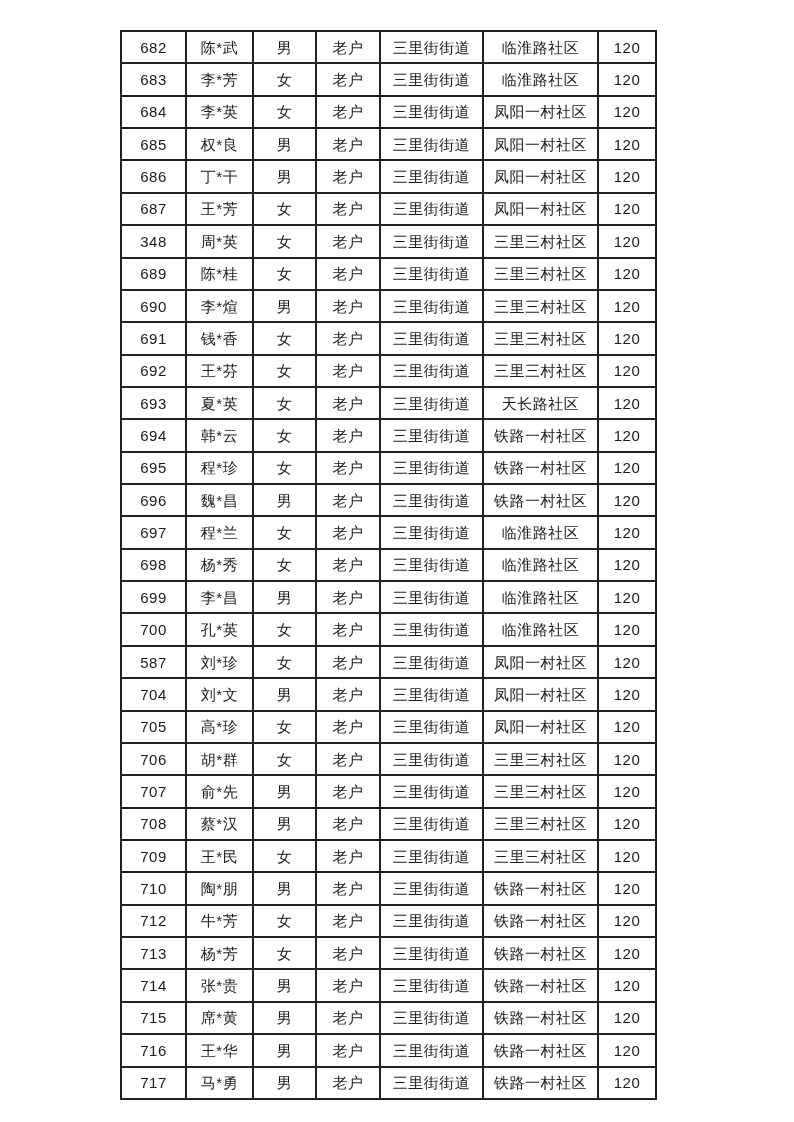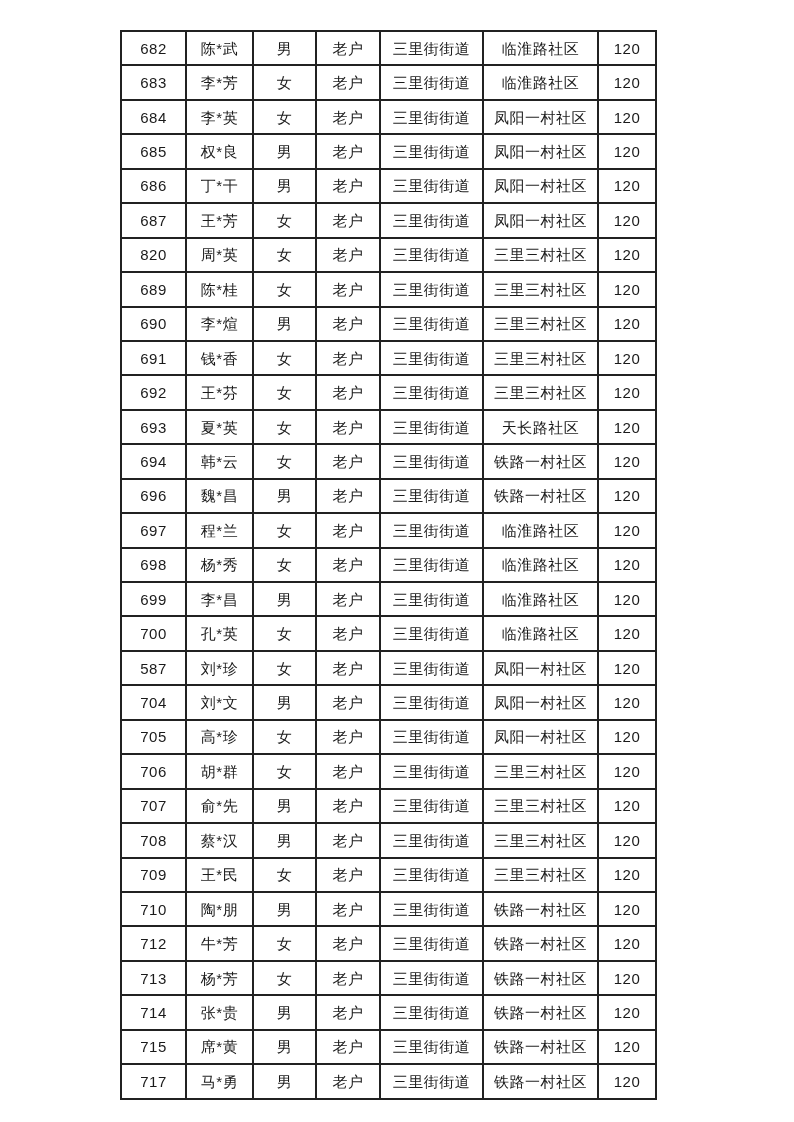--- a/index.html
+++ b/index.html
@@ -111,21 +111,21 @@
         <tr>
           <td>687</td>
           <td>王*芳</td>
           <td>女</td>
           <td>老户</td>
           <td>三里街街道</td>
           <td>凤阳一村社区</td>
           <td>120</td>
         </tr>
         <tr>
-          <td>820</td>
+          <td>348</td>
           <td>周*英</td>
           <td>女</td>
           <td>老户</td>
           <td>三里街街道</td>
           <td>三里三村社区</td>
           <td>120</td>
         </tr>
         <tr>
           <td>689</td>
           <td>陈*桂</td>
@@ -174,20 +174,29 @@
         <tr>
           <td>694</td>
           <td>韩*云</td>
           <td>女</td>
           <td>老户</td>
           <td>三里街街道</td>
           <td>铁路一村社区</td>
           <td>120</td>
         </tr>
         <tr>
+          <td>695</td>
+          <td>程*珍</td>
+          <td>女</td>
+          <td>老户</td>
+          <td>三里街街道</td>
+          <td>铁路一村社区</td>
+          <td>120</td>
+        </tr>
+        <tr>
           <td>696</td>
           <td>魏*昌</td>
           <td>男</td>
           <td>老户</td>
           <td>三里街街道</td>
           <td>铁路一村社区</td>
           <td>120</td>
         </tr>
         <tr>
           <td>697</td>
@@ -320,20 +329,29 @@
           <td>张*贵</td>
           <td>男</td>
           <td>老户</td>
           <td>三里街街道</td>
           <td>铁路一村社区</td>
           <td>120</td>
         </tr>
         <tr>
           <td>715</td>
           <td>席*黄</td>
+          <td>男</td>
+          <td>老户</td>
+          <td>三里街街道</td>
+          <td>铁路一村社区</td>
+          <td>120</td>
+        </tr>
+        <tr>
+          <td>716</td>
+          <td>王*华</td>
           <td>男</td>
           <td>老户</td>
           <td>三里街街道</td>
           <td>铁路一村社区</td>
           <td>120</td>
         </tr>
         <tr>
           <td>717</td>
           <td>马*勇</td>
           <td>男</td>

